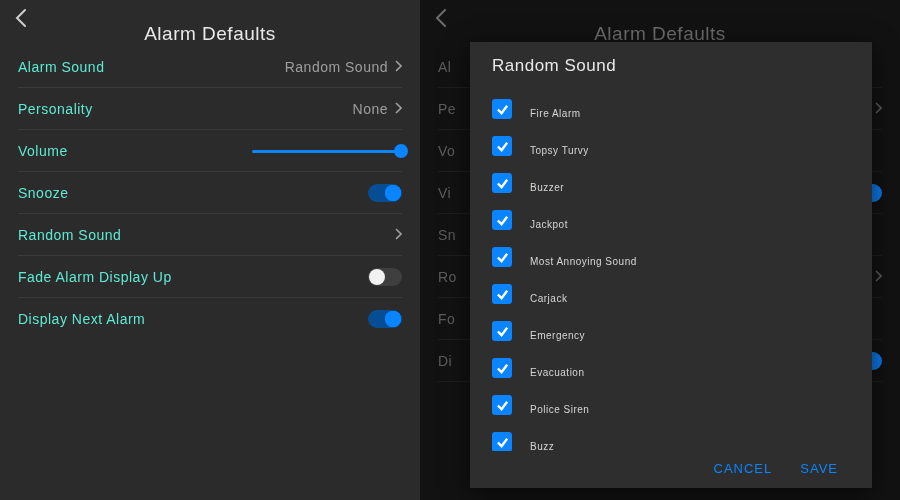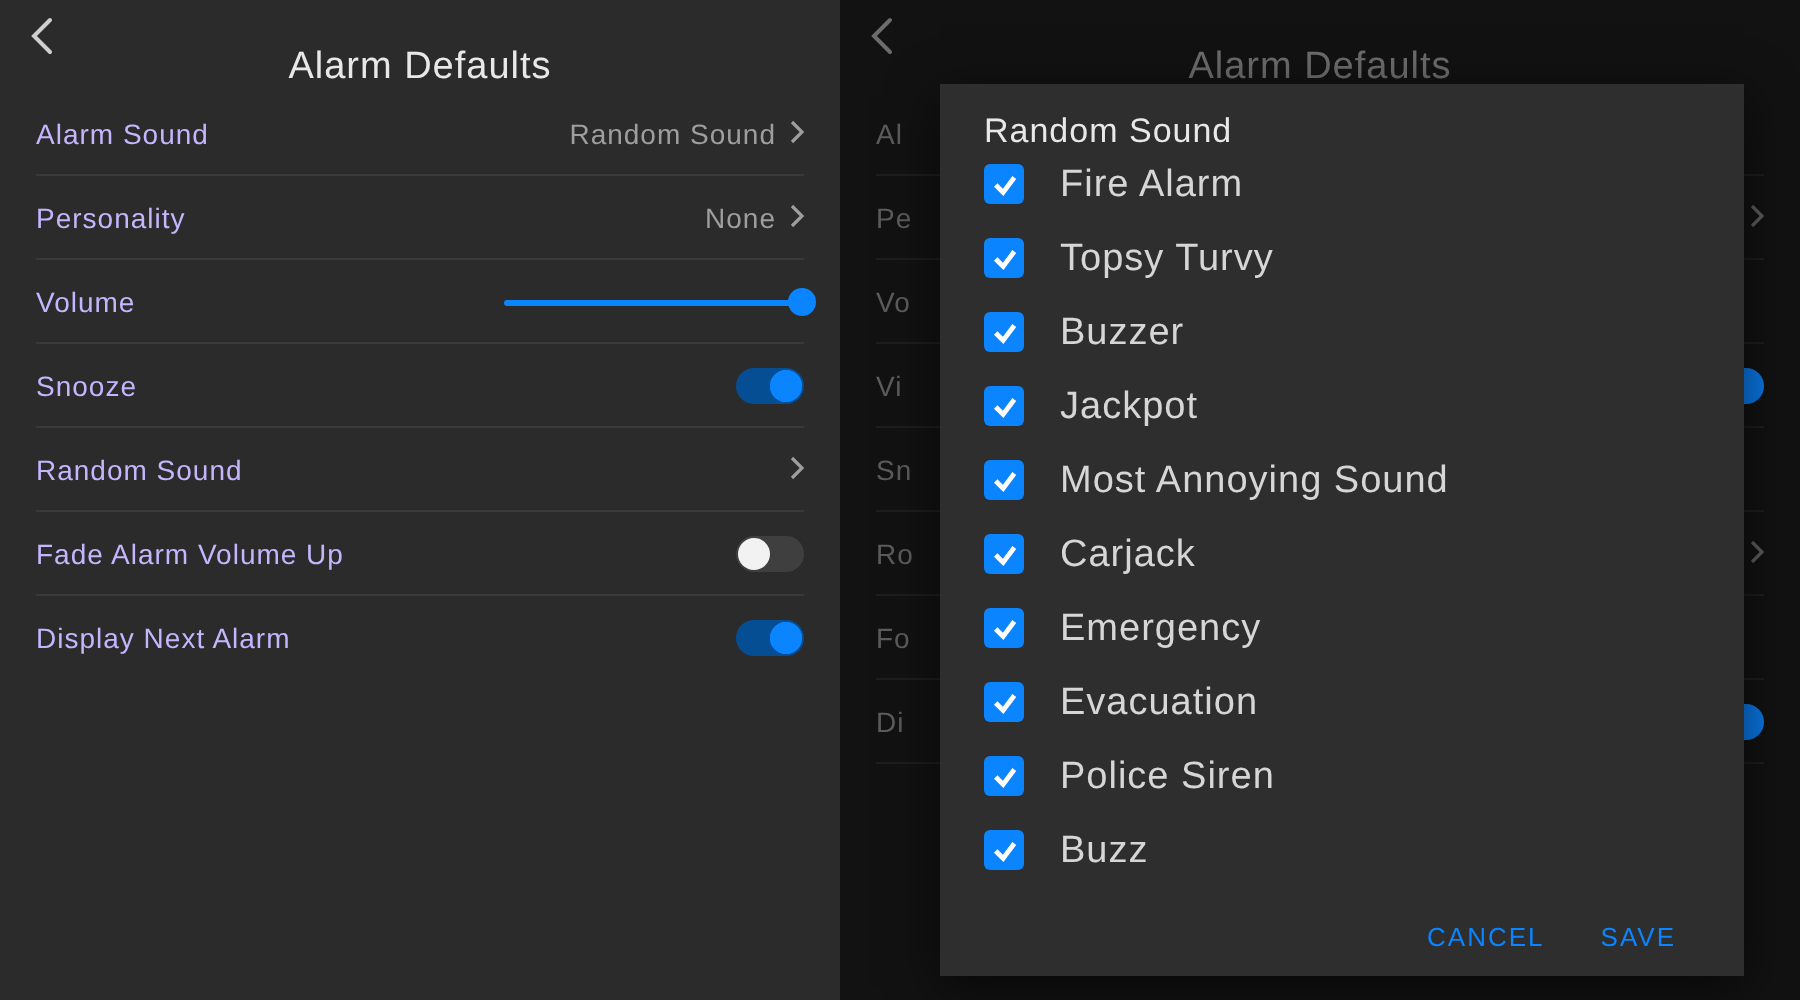--- a/index.html
+++ b/index.html
@@ -40,21 +40,21 @@
   .rows { padding: 2px 18px 0 18px; }
   .row {
     display: flex;
     align-items: center;
     justify-content: space-between;
     height: 42px;
     border-bottom: 1px solid #3a3a3a;
     font-size: 14px;
   }
   .panel-left .row:last-child { border-bottom: none; }
-  .row .label { color: #c4b5fd; }
+  .row .label { color: #5eead4; }
   .row .value { color: #9e9e9e; display: flex; align-items: center; gap: 6px; }
   .chev { color: #9e9e9e; font-size: 14px; }
 
   
   .bg-rows { padding: 2px 18px 0 18px; }
   .bg-row {
     display: flex; align-items: center; justify-content: space-between;
     height: 42px; border-bottom: 1px solid #1e1e1e;
     color: #5c5c5c; font-size: 14px;
   }
@@ -112,23 +112,23 @@
     box-shadow: 0 6px 24px rgba(0,0,0,0.6);
     display: flex; flex-direction: column;
     padding: 14px 0 0 0;
   }
   .modal .m-title {
     font-size: 17px; color: #e8e8e8; padding: 0 22px 6px 22px;
     font-weight: 300;
   }
   .modal .m-list { flex: 1; padding: 0 22px; overflow: hidden; }
   .check-row {
-    display: flex; align-items: flex-start; gap: 18px;
+    display: flex; align-items: flex-end; gap: 18px;
     height: 37px;
-    color: #d6d6d6; font-size: 19px; font-weight: 300;
+    color: #d6d6d6; font-size: 10px; font-weight: 300;
   }
   .checkbox {
     width: 20px; height: 20px; border-radius: 3px;
     background: #0a84ff; flex: none;
     display: flex; align-items: center; justify-content: center;
   }
   .checkbox svg { width: 13px; height: 13px; stroke: #fff; stroke-width: 2.6; fill: none; }
   .modal .m-actions {
     display: flex; justify-content: flex-end; gap: 28px;
     padding: 10px 34px 12px 0;
@@ -193,21 +193,21 @@
     <div class="row">
       <span class="label">Random Sound</span>
       <span class="chev">
         <svg width="8" height="12" viewBox="0 0 8 12">
             <path d="M2 1 L7 6 L2 11" stroke="#9e9e9e" stroke-width="1.6" fill="none"></path>
           </svg>
       </span>
     </div>
 
     <div class="row">
-      <span class="label">Fade Alarm Volume Up</span>
+      <span class="label">Fade Alarm Display Up</span>
       <span class="toggle off">
           <span class="knob"></span>
         </span>
     </div>
 
     <div class="row">
       <span class="label">Display Next Alarm</span>
       <span class="toggle on">
           <span class="knob"></span>
         </span>

